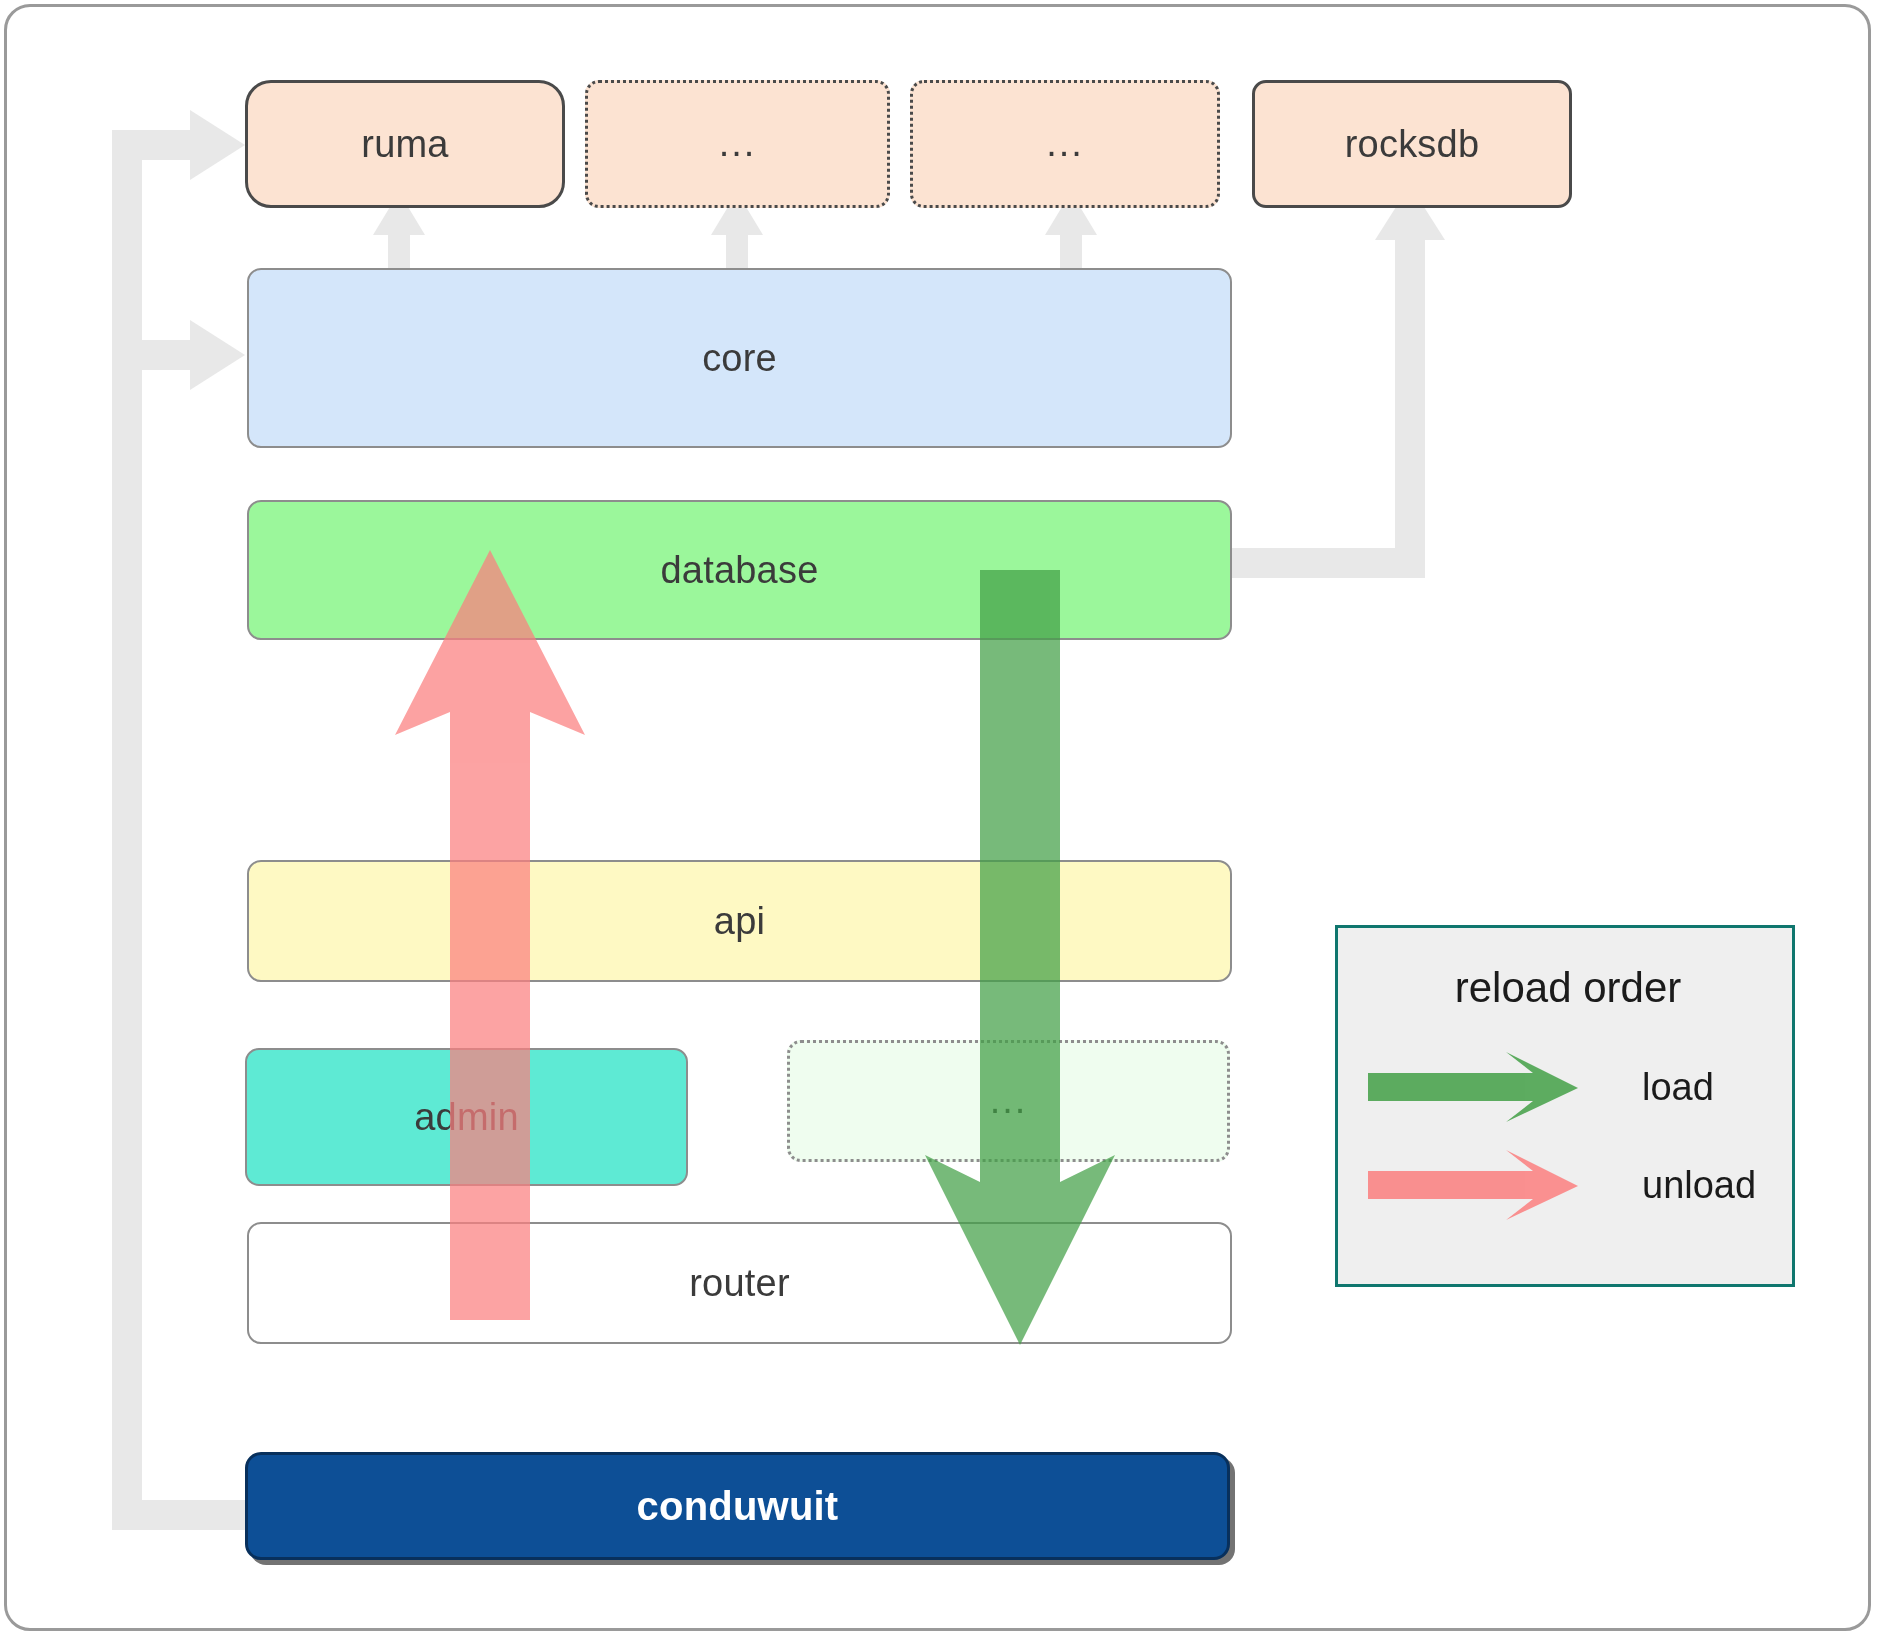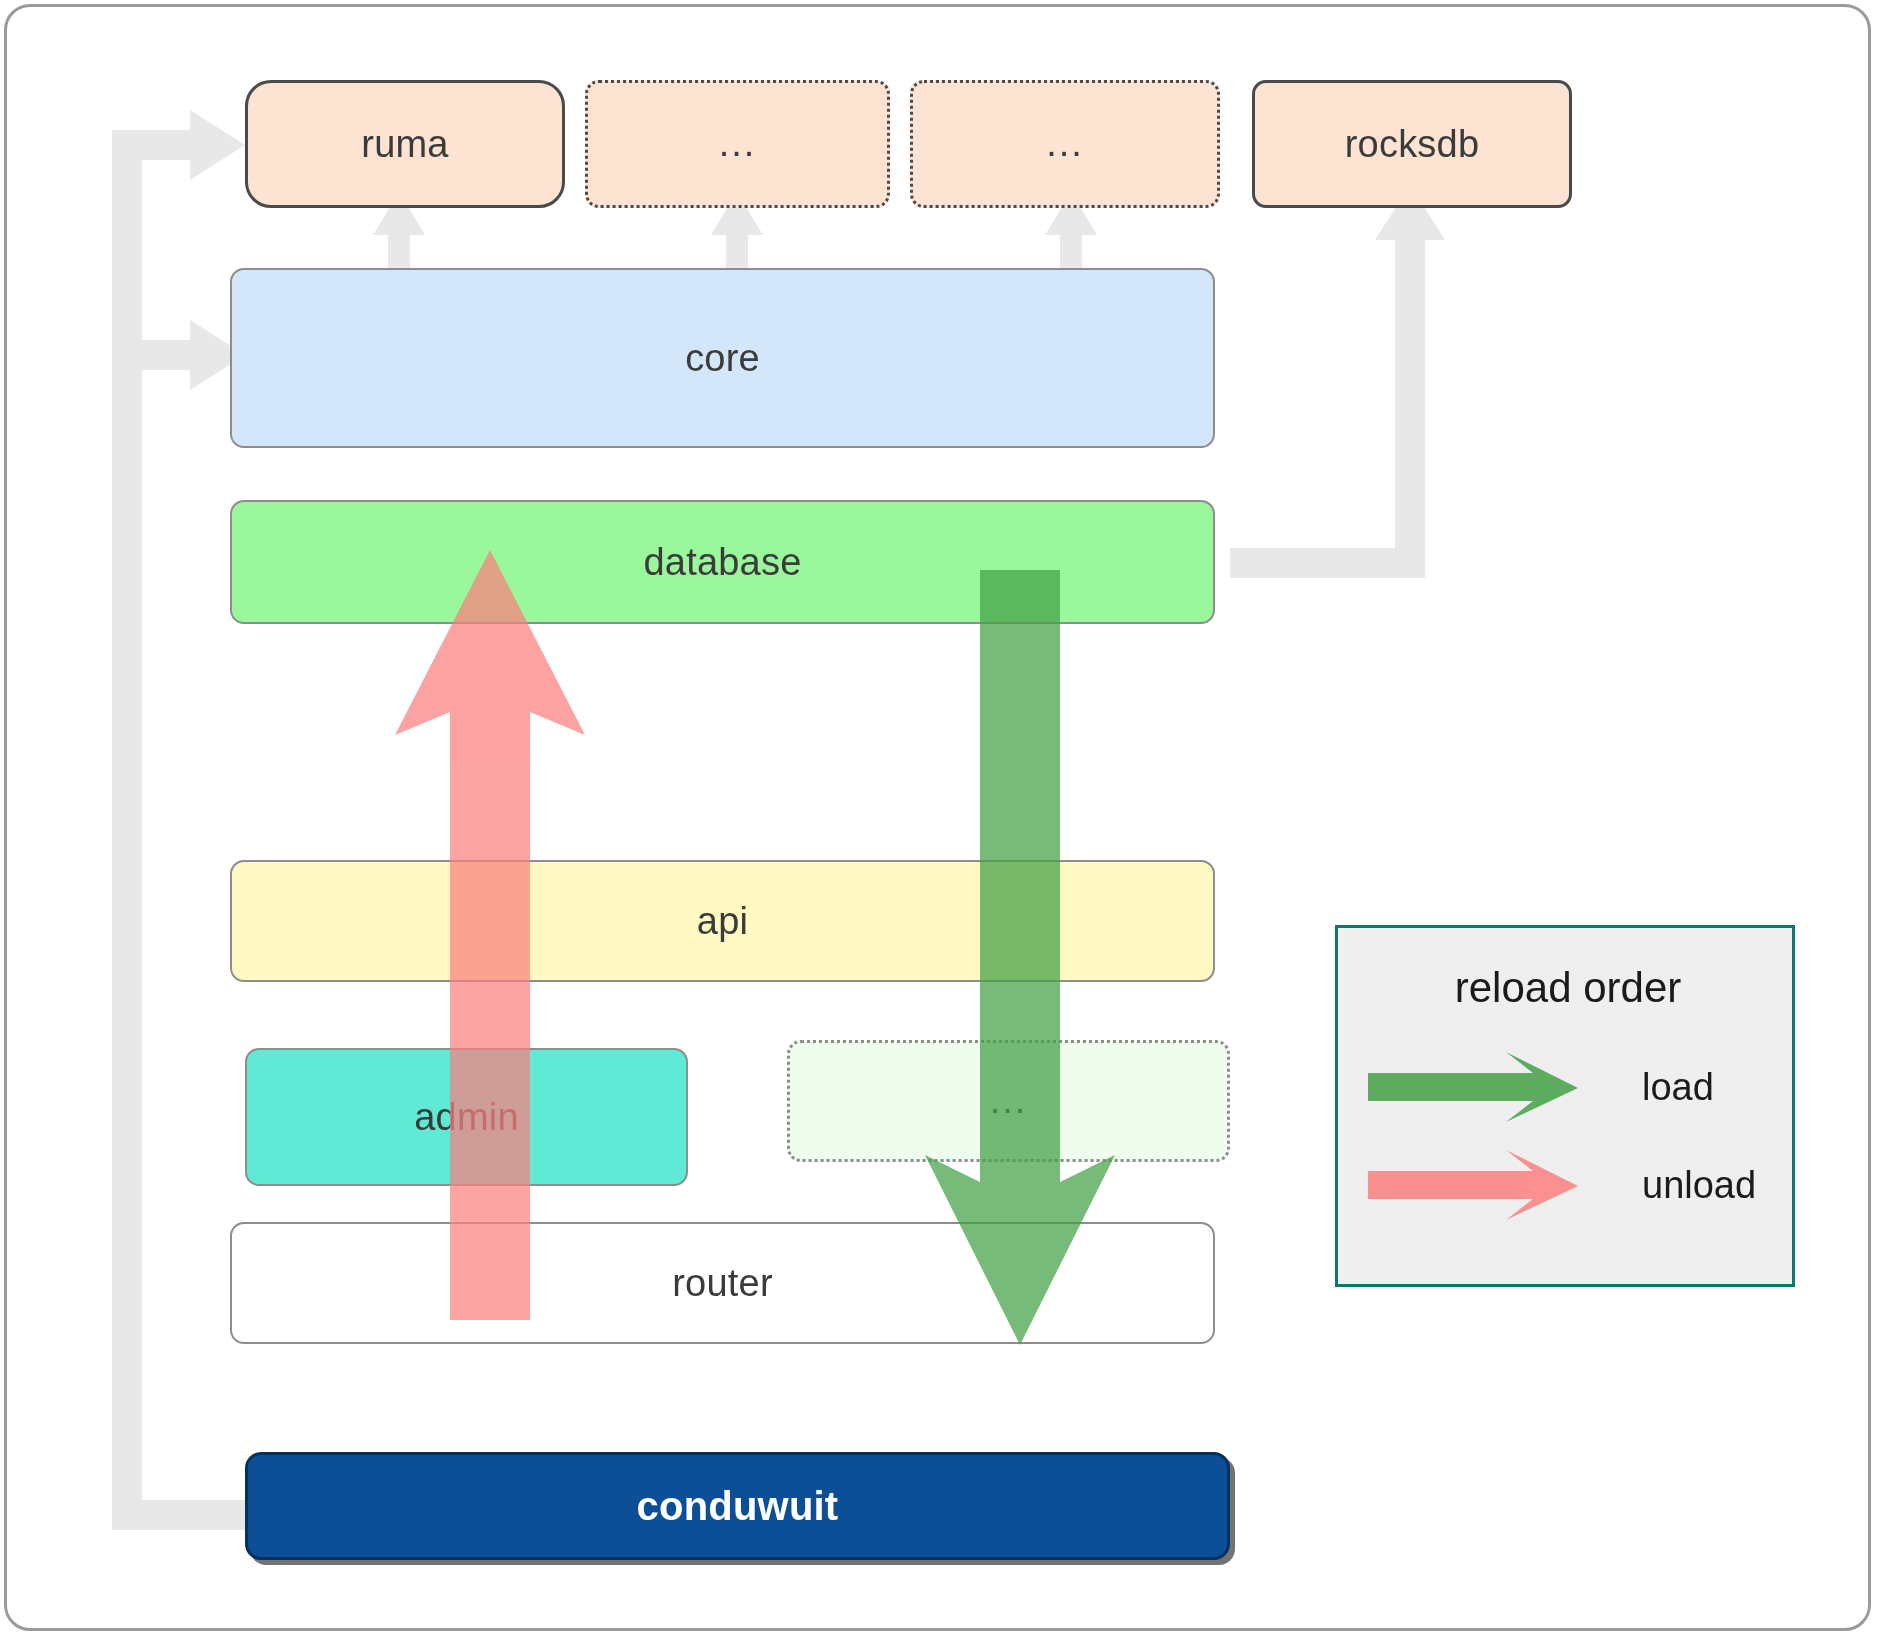--- a/index.html
+++ b/index.html
@@ -51,21 +51,21 @@
   .dep.solid {
     border: 3px solid #4a4a4a;
   }
   .dep.dotted {
     border: 3px dotted #4a4a4a;
   }
 
   
   .layer {
     border: 2px solid #8d8d8d;
-    left: 230px;
+    left: 247px;
     width: 985px;
   }
   .layer.dashedbox {
     border: 3px dotted #8d8d8d;
   }
 
   .ellipsis-dots {
     font-size: 38px;
     line-height: 0.4;
     color: #3b3b3b;
@@ -177,21 +177,21 @@
   </div>
 
   <div class="node dep solid" style="left:1252px; width:320px;">
     <span>rocksdb</span>
   </div>
 
   <div class="node layer" style="top:268px; height:180px; background:#d4e6fa;">
     <span>core</span>
   </div>
 
-  <div class="node layer" style="top:500px; height:124px; background:#9bf79b;">
+  <div class="node layer" style="top:500px; height:140px; background:#9bf79b;">
     <span>database</span>
   </div>
 
 
   <div class="node layer" style="top:860px; height:122px; background:#fef9c3;">
     <span>api</span>
   </div>
 
   <div class="node layer" style="top:1040px; left:245px; width:443px; height:138px; background:#5eead4;margin-top:8px;">
     <span>admin</span>

